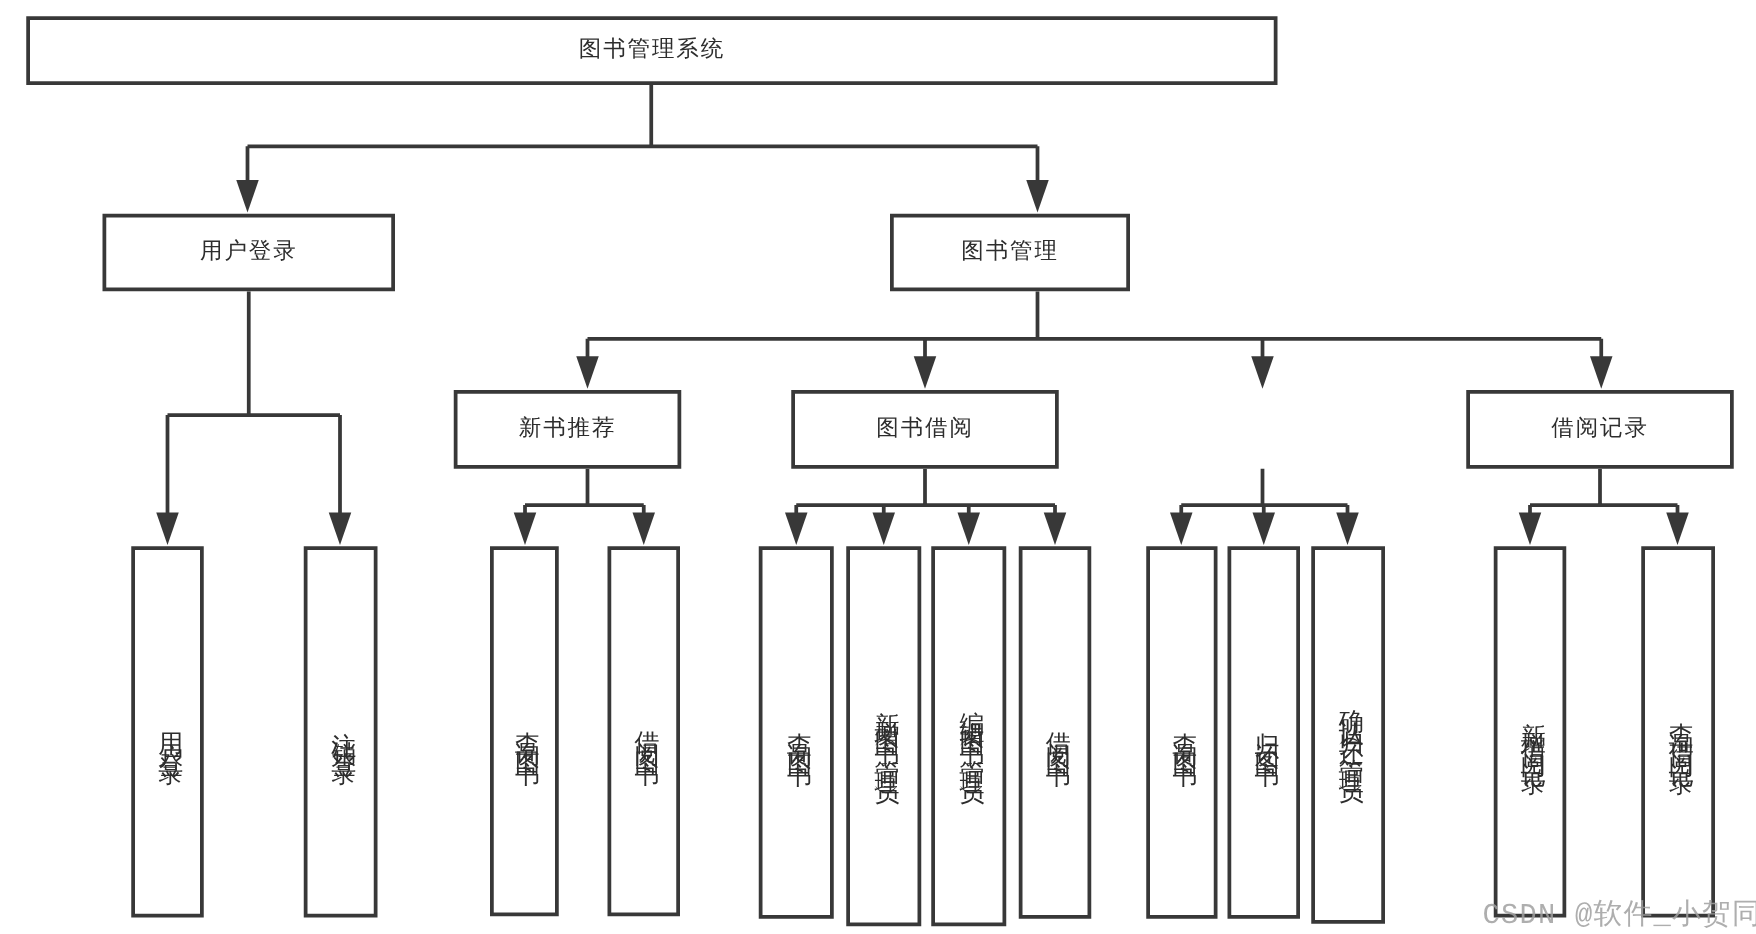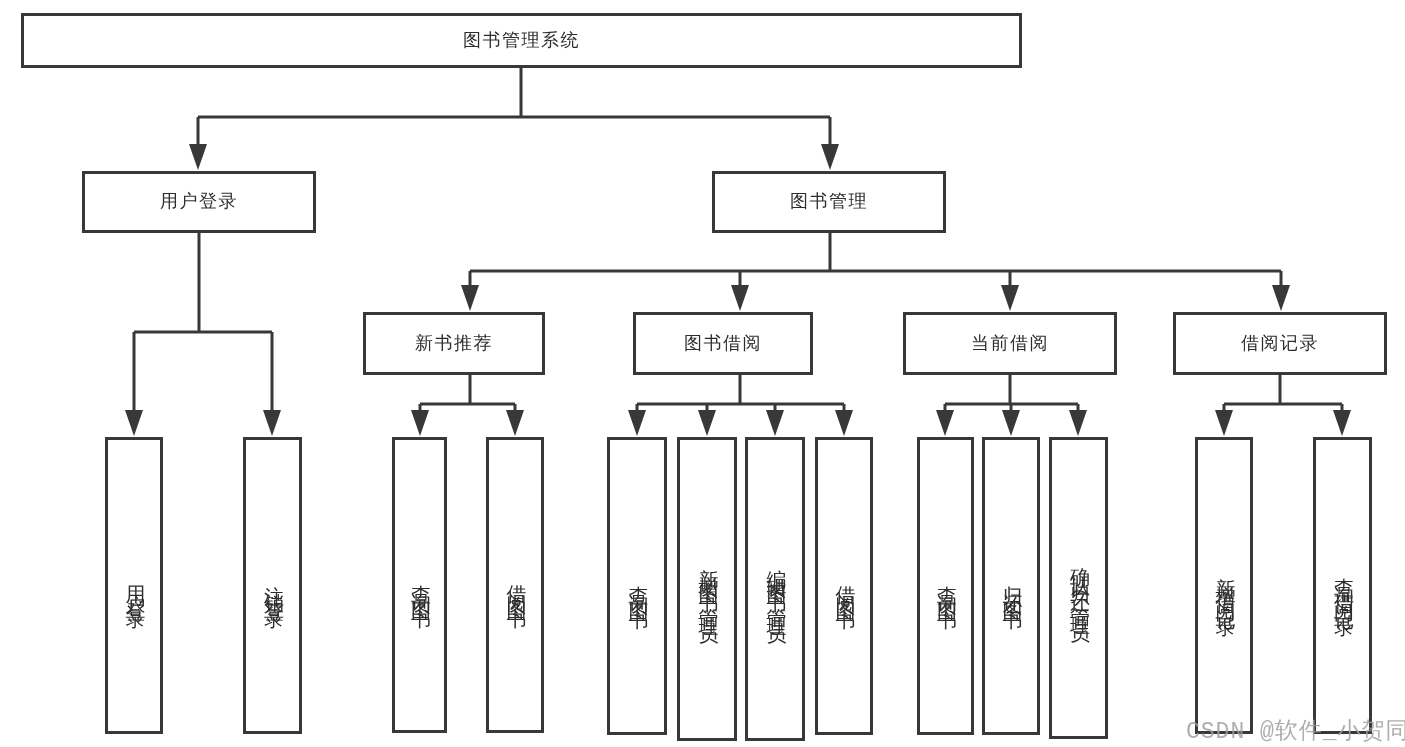--- a/index.html
+++ b/index.html
@@ -95,32 +95,29 @@
     <polygon points="1333,410 1351,410 1342,436"></polygon>
   </svg>
 
   <div class="hbox" style="left:21px;top:13px;width:1001px;height:55px">
     <span class="hlabel">图书管理系统</span>
   </div>
 
   <div class="hbox" style="left:82px;top:171px;width:234px;height:62px">
     <span class="hlabel">用户登录</span>
   </div>
-  <div class="hbox" style="left:712px;top:171px;width:234px;height:62px">
+  <div class="hbox" style="left:712px;top:171px;width:192px;height:62px">
     <span class="hlabel">图书管理</span>
   </div>
 
   <div class="hbox" style="left:363px;top:312px;width:182px;height:63px">
     <span class="hlabel">新书推荐</span>
   </div>
-  <div class="hbox" style="left:633px;top:312px;width:180px;height:63px">
+  <div class="hbox" style="left:633px;top:312px;width:214px;height:63px">
     <span class="hlabel">图书借阅</span>
-  </div>
-  <div class="hbox" style="left:903px;top:312px;width:214px;height:63px">
-    <span class="hlabel">当前借阅</span>
   </div>
   <div class="hbox" style="left:1173px;top:312px;width:214px;height:63px">
     <span class="hlabel">借阅记录</span>
   </div>
 
   <div class="vbox" style="left:105px;top:437px;width:58px;height:297px">
     <span class="vlabel">用户登录</span>
   </div>
   <div class="vbox" style="left:243px;top:437px;width:59px;height:297px">
     <span class="vlabel">注销登录</span>

